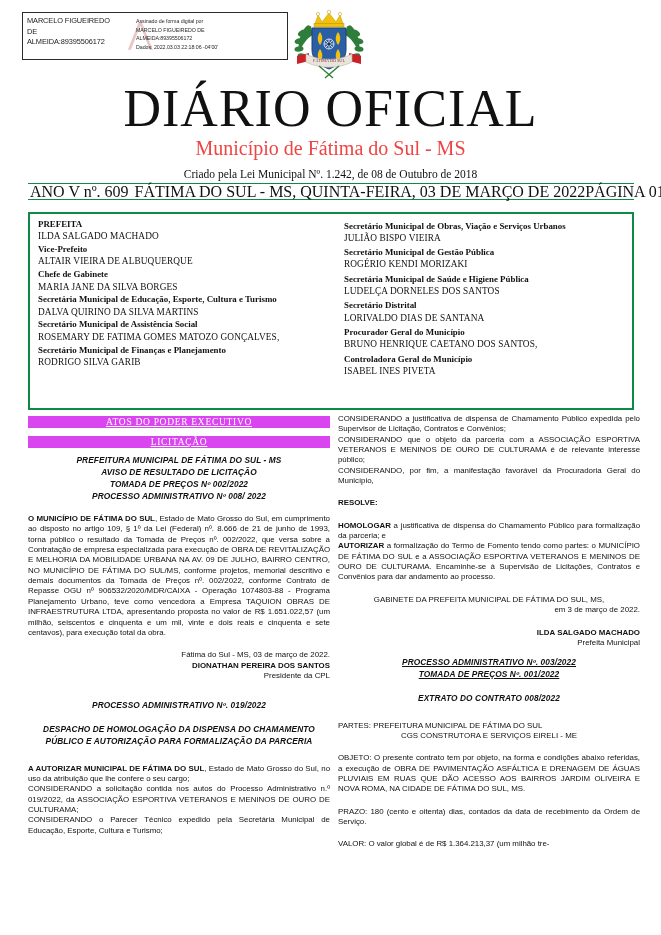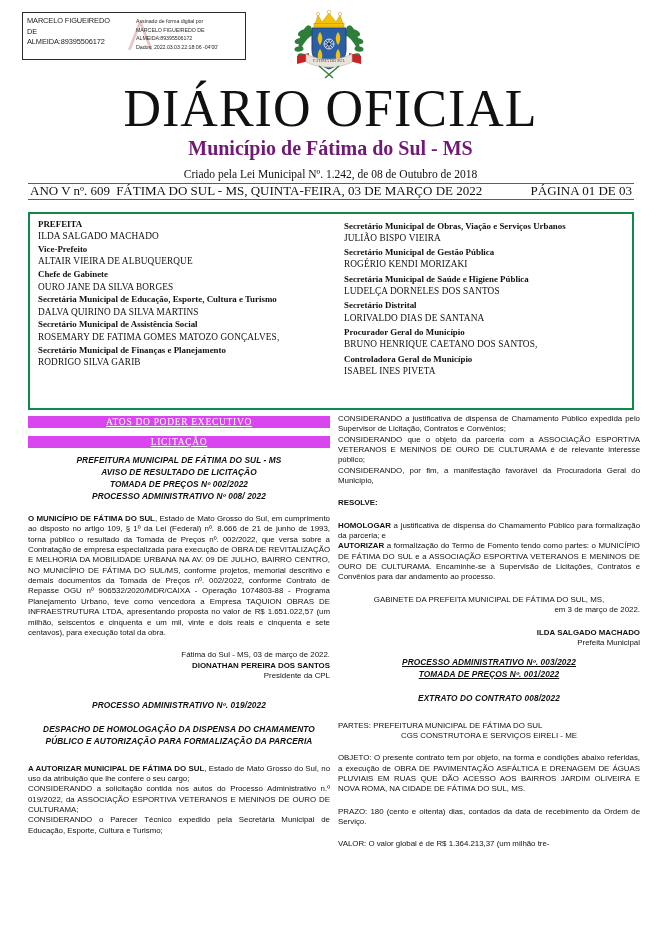--- a/index.html
+++ b/index.html
@@ -24,21 +24,21 @@
 
   
   .header {
     position: relative;
     height: 172px;
   }
   .sig-box {
     position: absolute;
     left: 22px;
     top: 12px;
-    width: 224px;
+    width: 266px;
     height: 48px;
     border: 1px solid #2b2b2b;
     box-sizing: border-box;
     display: flex;
     background: #fff;
   }
   .sig-left {
     width: 108px;
     padding: 3px 2px 2px 4px;
     box-sizing: border-box;
@@ -92,46 +92,46 @@
     line-height: 0.98;
     letter-spacing: 1px;
     color: #111;
     font-weight: normal;
     margin: 0;
   }
   .doc-sub {
     font-family: "Liberation Serif", serif;
     font-size: 20px;
     line-height: 1.2;
-    color: #701a75;
+    color: #ef4444;
     margin: 1px 0 0 0;
-    font-weight: bold;
+    font-weight: normal;
   }
   .doc-law {
     font-family: "Liberation Serif", serif;
     font-size: 11.5px;
     line-height: 1.2;
     color: #111;
     margin: 8px 0 0 0;
   }
 
   
   .datebar {
     position: absolute;
     left: 28px;
     top: 183px;
     width: 606px;
     border-top: 1.6px solid #0f8a46;
     border-bottom: 1.6px solid #0f8a46;
     height: 17px;
     box-sizing: border-box;
     display: flex;
-    align-items: flex-end;
-    font-family: "Liberation Serif", serif;
-    font-size: 13px;
+    align-items: center;
+    font-family: "Liberation Serif", serif;
+    font-size: 16px;
     color: #111;
   }
   .datebar .ano { padding-left: 2px; white-space: nowrap; }
   .datebar .mid { padding-left: 6px; white-space: nowrap; }
   .datebar .pag { margin-left: auto; padding-right: 2px; white-space: nowrap; }
 
   
   .officials {
     position: absolute;
     left: 28px;
@@ -328,21 +328,21 @@
     <span class="pag">PÁGINA 01 DE 03</span>
   </div>
 
   <div class="officials">
     <div class="off-col left">
       <div class="off-role">PREFEITA</div>
       <div class="off-name">ILDA SALGADO MACHADO</div>
       <div class="off-role">Vice-Prefeito</div>
       <div class="off-name">ALTAIR VIEIRA DE ALBUQUERQUE</div>
       <div class="off-role">Chefe de Gabinete</div>
-      <div class="off-name">OURO JANE DA SILVA BORGES</div>
+      <div class="off-name">MARIA JANE DA SILVA BORGES</div>
       <div class="off-role">Secretária Municipal de Educação, Esporte, Cultura e Turismo</div>
       <div class="off-name">DALVA QUIRINO DA SILVA MARTINS</div>
       <div class="off-role">Secretário Municipal de Assistência Social</div>
       <div class="off-name">ROSEMARY DE FATIMA GOMES MATOZO GONÇALVES,</div>
       <div class="off-role">Secretário Municipal de Finanças e Planejamento</div>
       <div class="off-name">RODRIGO SILVA GARIB</div>
     </div>
     <div class="off-col right">
       <div class="off-role">Secretário Municipal de Obras, Viação e Serviços Urbanos</div>
       <div class="off-name">JULIÃO BISPO VIEIRA</div>

